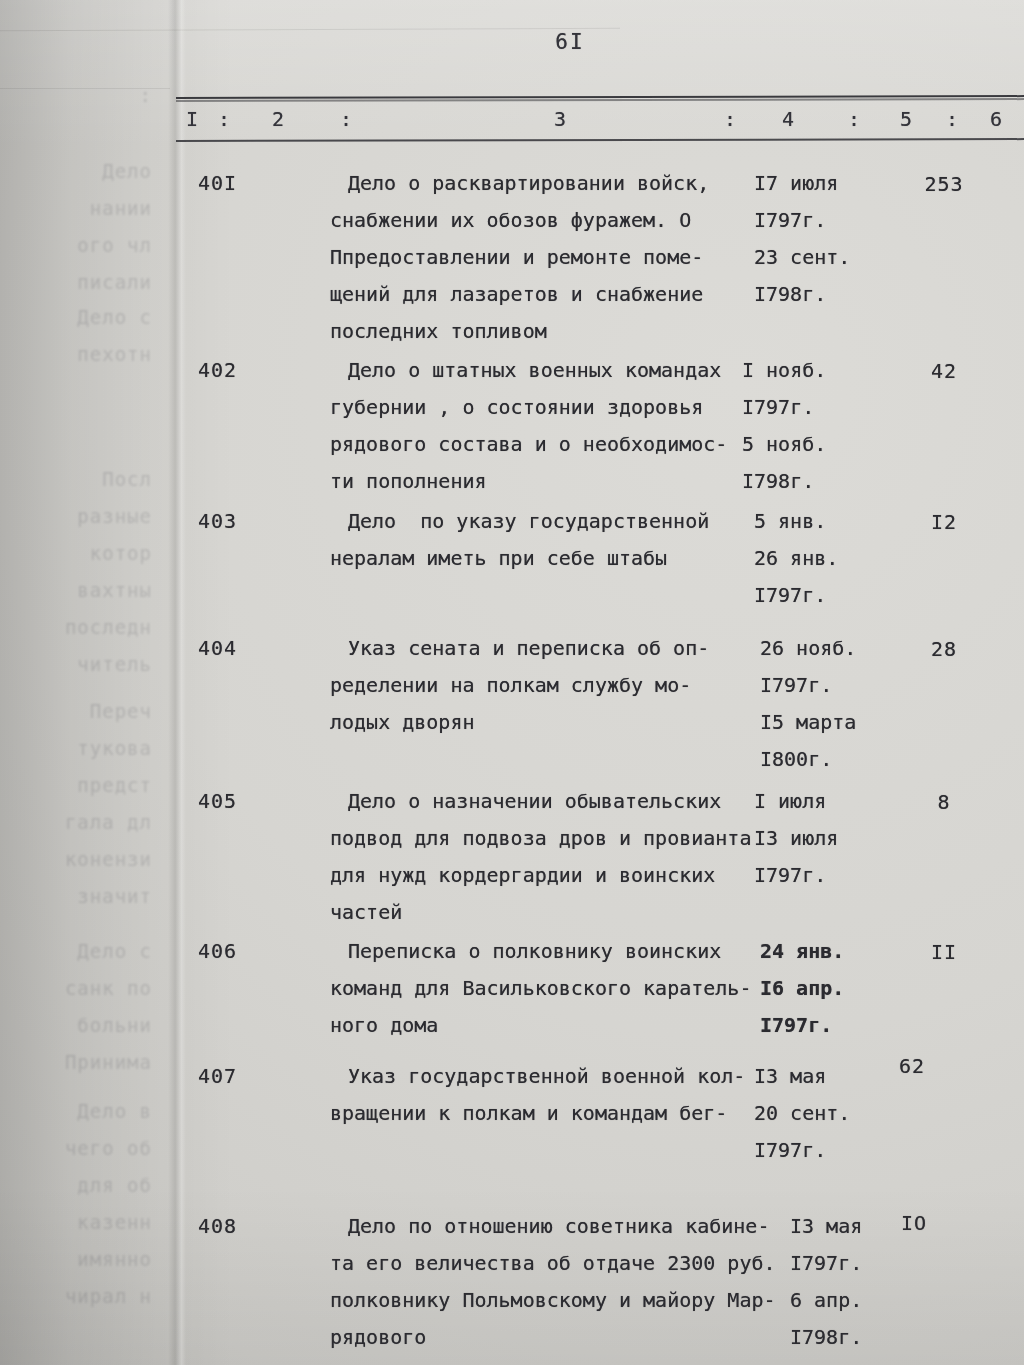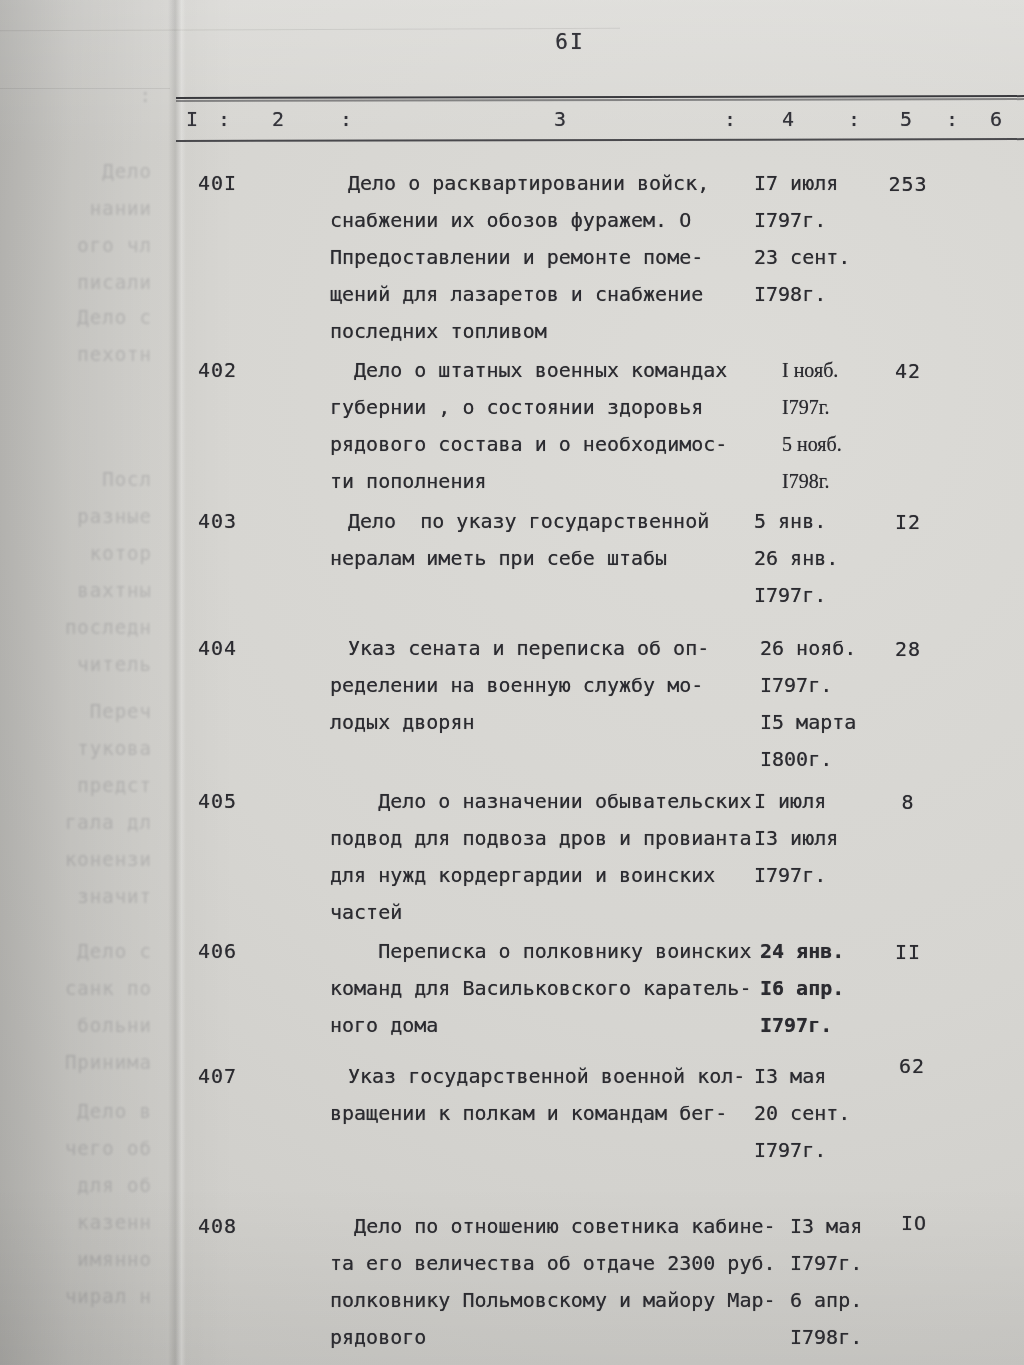--- a/index.html
+++ b/index.html
@@ -62,33 +62,33 @@
   #header-cells span:nth-child(9){left:724px;}
   #header-cells span:nth-child(10){left:770px;}
   #header-cells span:nth-child(11){left:814px;}
   
   #entries{position:absolute;top:0;left:0;width:100%;height:100%;
     color:#2b2b30;text-shadow:0 0 0.7px rgba(22,22,28,0.6);}
   .entry{position:absolute;left:0;width:1024px;font-size:20px;}
   .entry .num{position:absolute;left:198px;top:0;height:37px;line-height:37px;letter-spacing:1px;}
   .entry .desc{position:absolute;left:330px;top:0;}
   .entry .desc div{height:37px;line-height:37px;white-space:pre;}
-  .entry .desc div:first-child{padding-left:18px;text-align:right;}
+  .entry .desc div:first-child{padding-left:18px;}
   .entry .dates{position:absolute;left:754px;top:0;}
   .entry .dates div{height:37px;line-height:37px;white-space:pre;}
-  .entry .pages{position:absolute;left:880px;top:1px;width:56px;height:37px;line-height:37px;text-align:center;letter-spacing:1px;}
+  .entry .pages{position:absolute;left:916px;top:1px;width:56px;height:37px;line-height:37px;text-align:center;letter-spacing:1px;}
   .entry:nth-child(1){top:165px;}
   .entry:nth-child(2){top:352px;}
   .entry:nth-child(3){top:503px;}
   .entry:nth-child(4){top:630px;}
   .entry:nth-child(5){top:783px;}
   .entry:nth-child(6){top:933px;}
   .entry:nth-child(7){top:1058px;}
   .entry:nth-child(8){top:1208px;}
-  .entry:nth-child(2) .dates{left:782px;font-family:Liberation Serif, serif;}
+  .entry:nth-child(2) .dates{left:742px;}
   .entry:nth-child(4) .dates{left:760px;}
   .entry:nth-child(6) .dates{left:760px;font-weight:bold;}
   .entry:nth-child(8) .dates{left:790px;}
   .entry:nth-child(7) .pages{top:-10px;left:884px;}
   .entry:nth-child(8) .pages{top:-3px;left:886px;}
 </style>
 </head>
 <body>
 
 <div class="photo">
@@ -191,21 +191,21 @@
           <div>5 янв.</div>
           <div>26 янв.</div>
           <div>I797г.</div>
         </div>
         <div class="pages">I2</div>
       </div>
       <div class="entry">
         <div class="num">404</div>
         <div class="desc">
           <div>Указ сената и переписка об оп-</div>
-          <div>ределении на военную службу мо-</div>
+          <div>ределении на полкам службу мо-</div>
           <div>лодых дворян</div>
         </div>
         <div class="dates">
           <div>26 нояб.</div>
           <div>I797г.</div>
           <div>I5 марта</div>
           <div>I800г.</div>
         </div>
         <div class="pages">28</div>
       </div>

